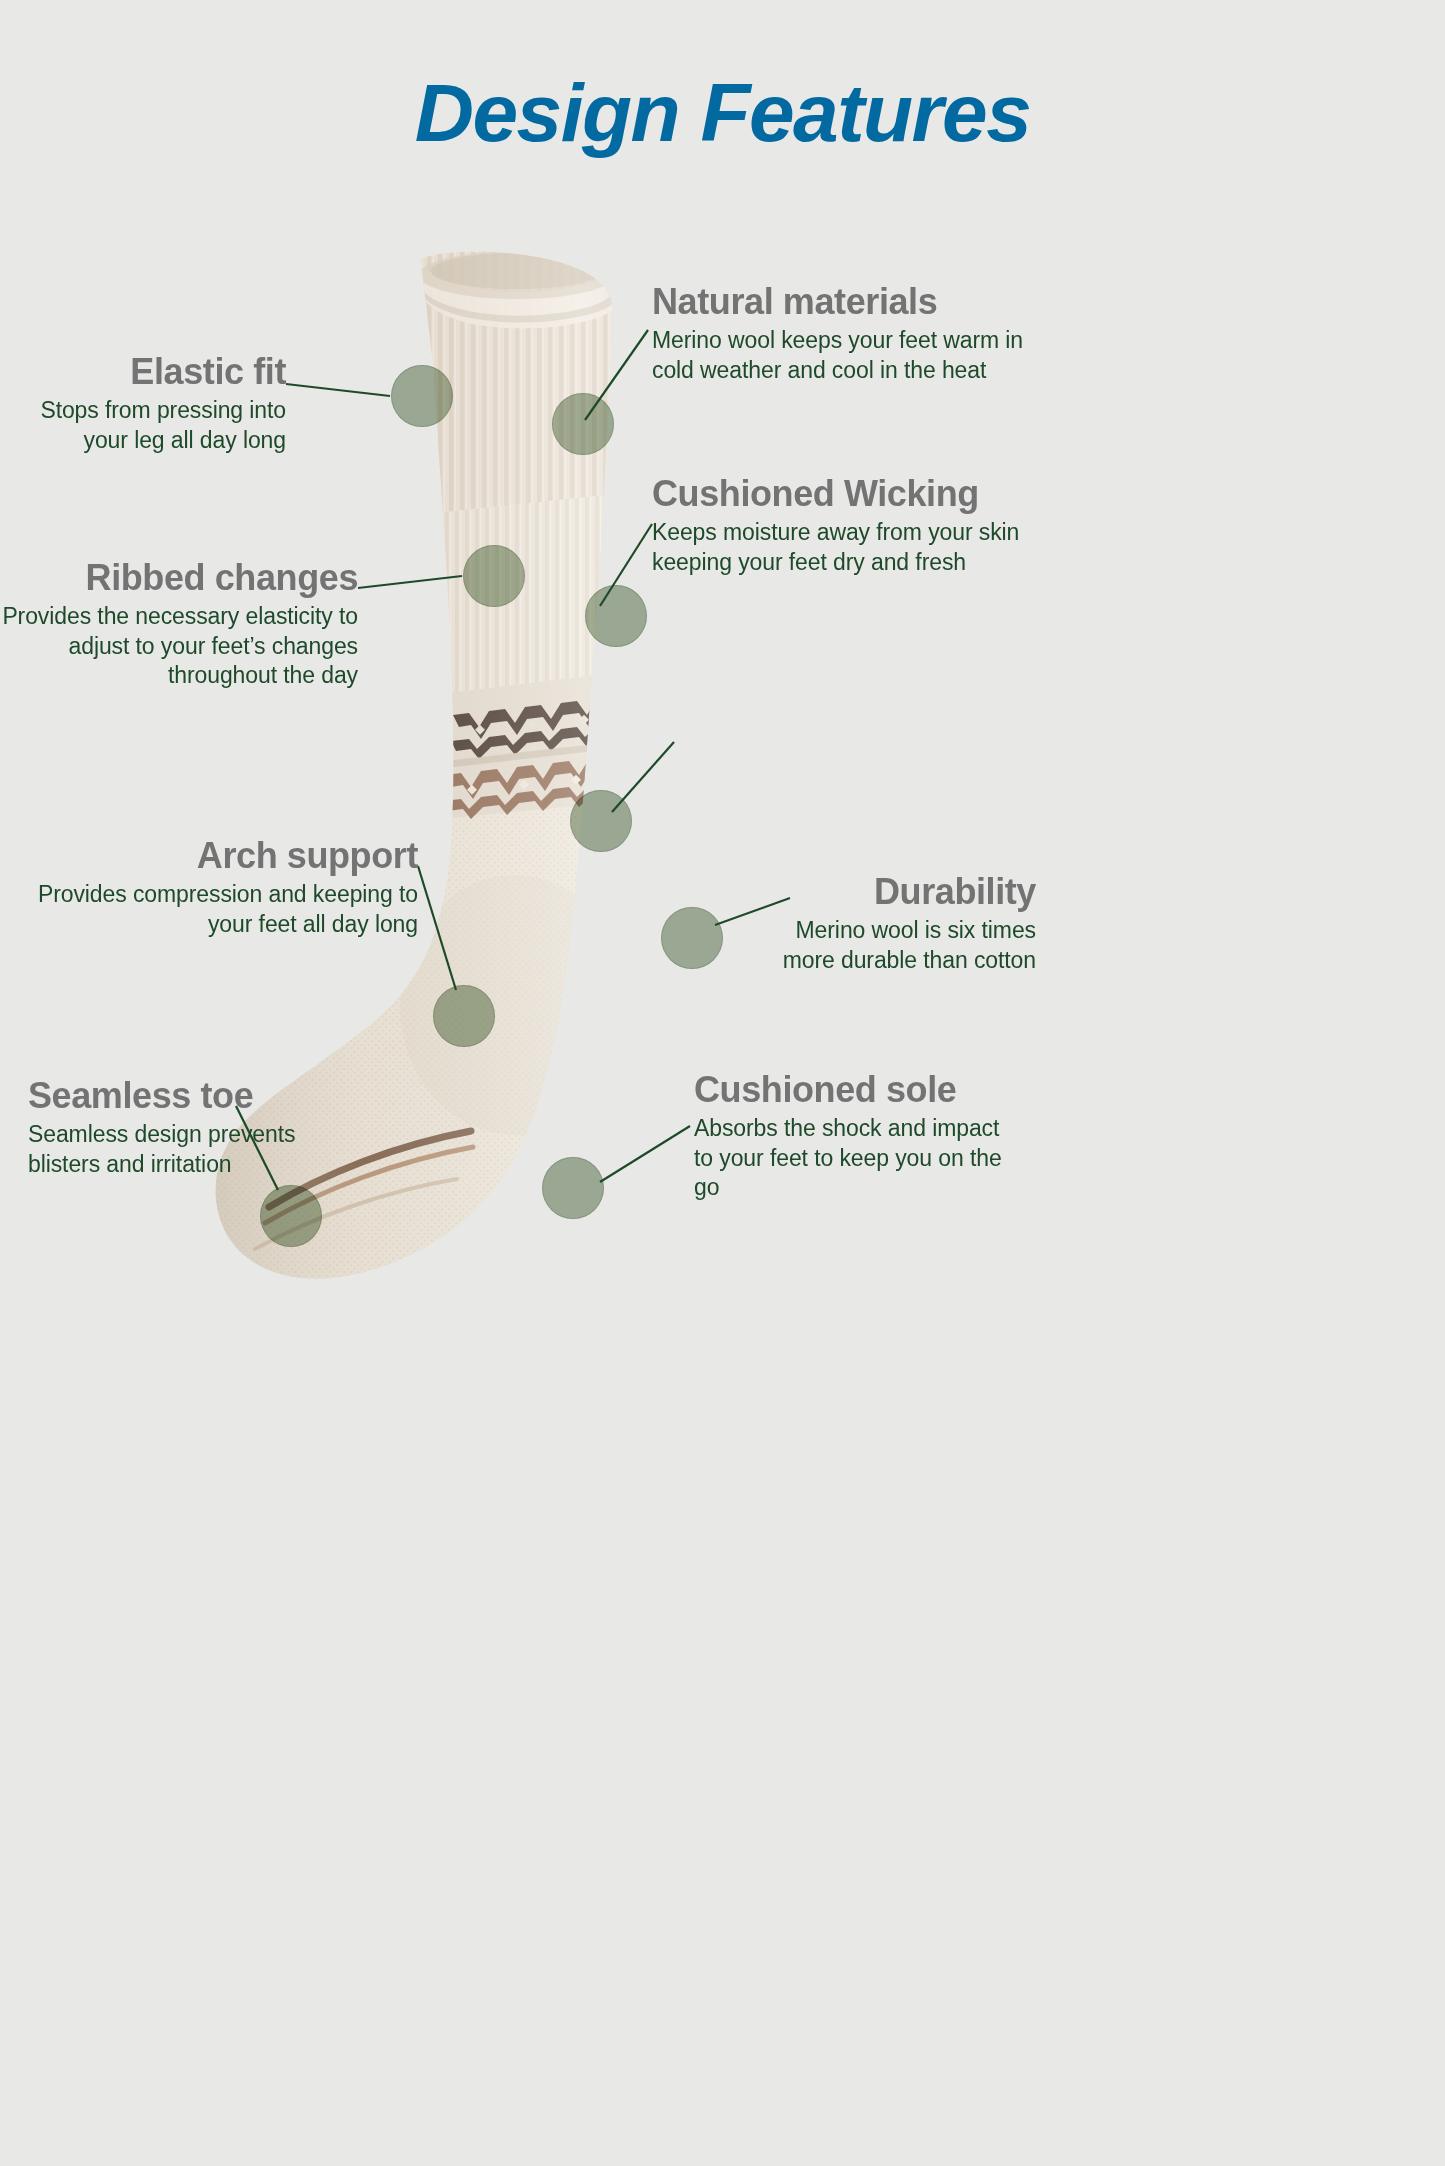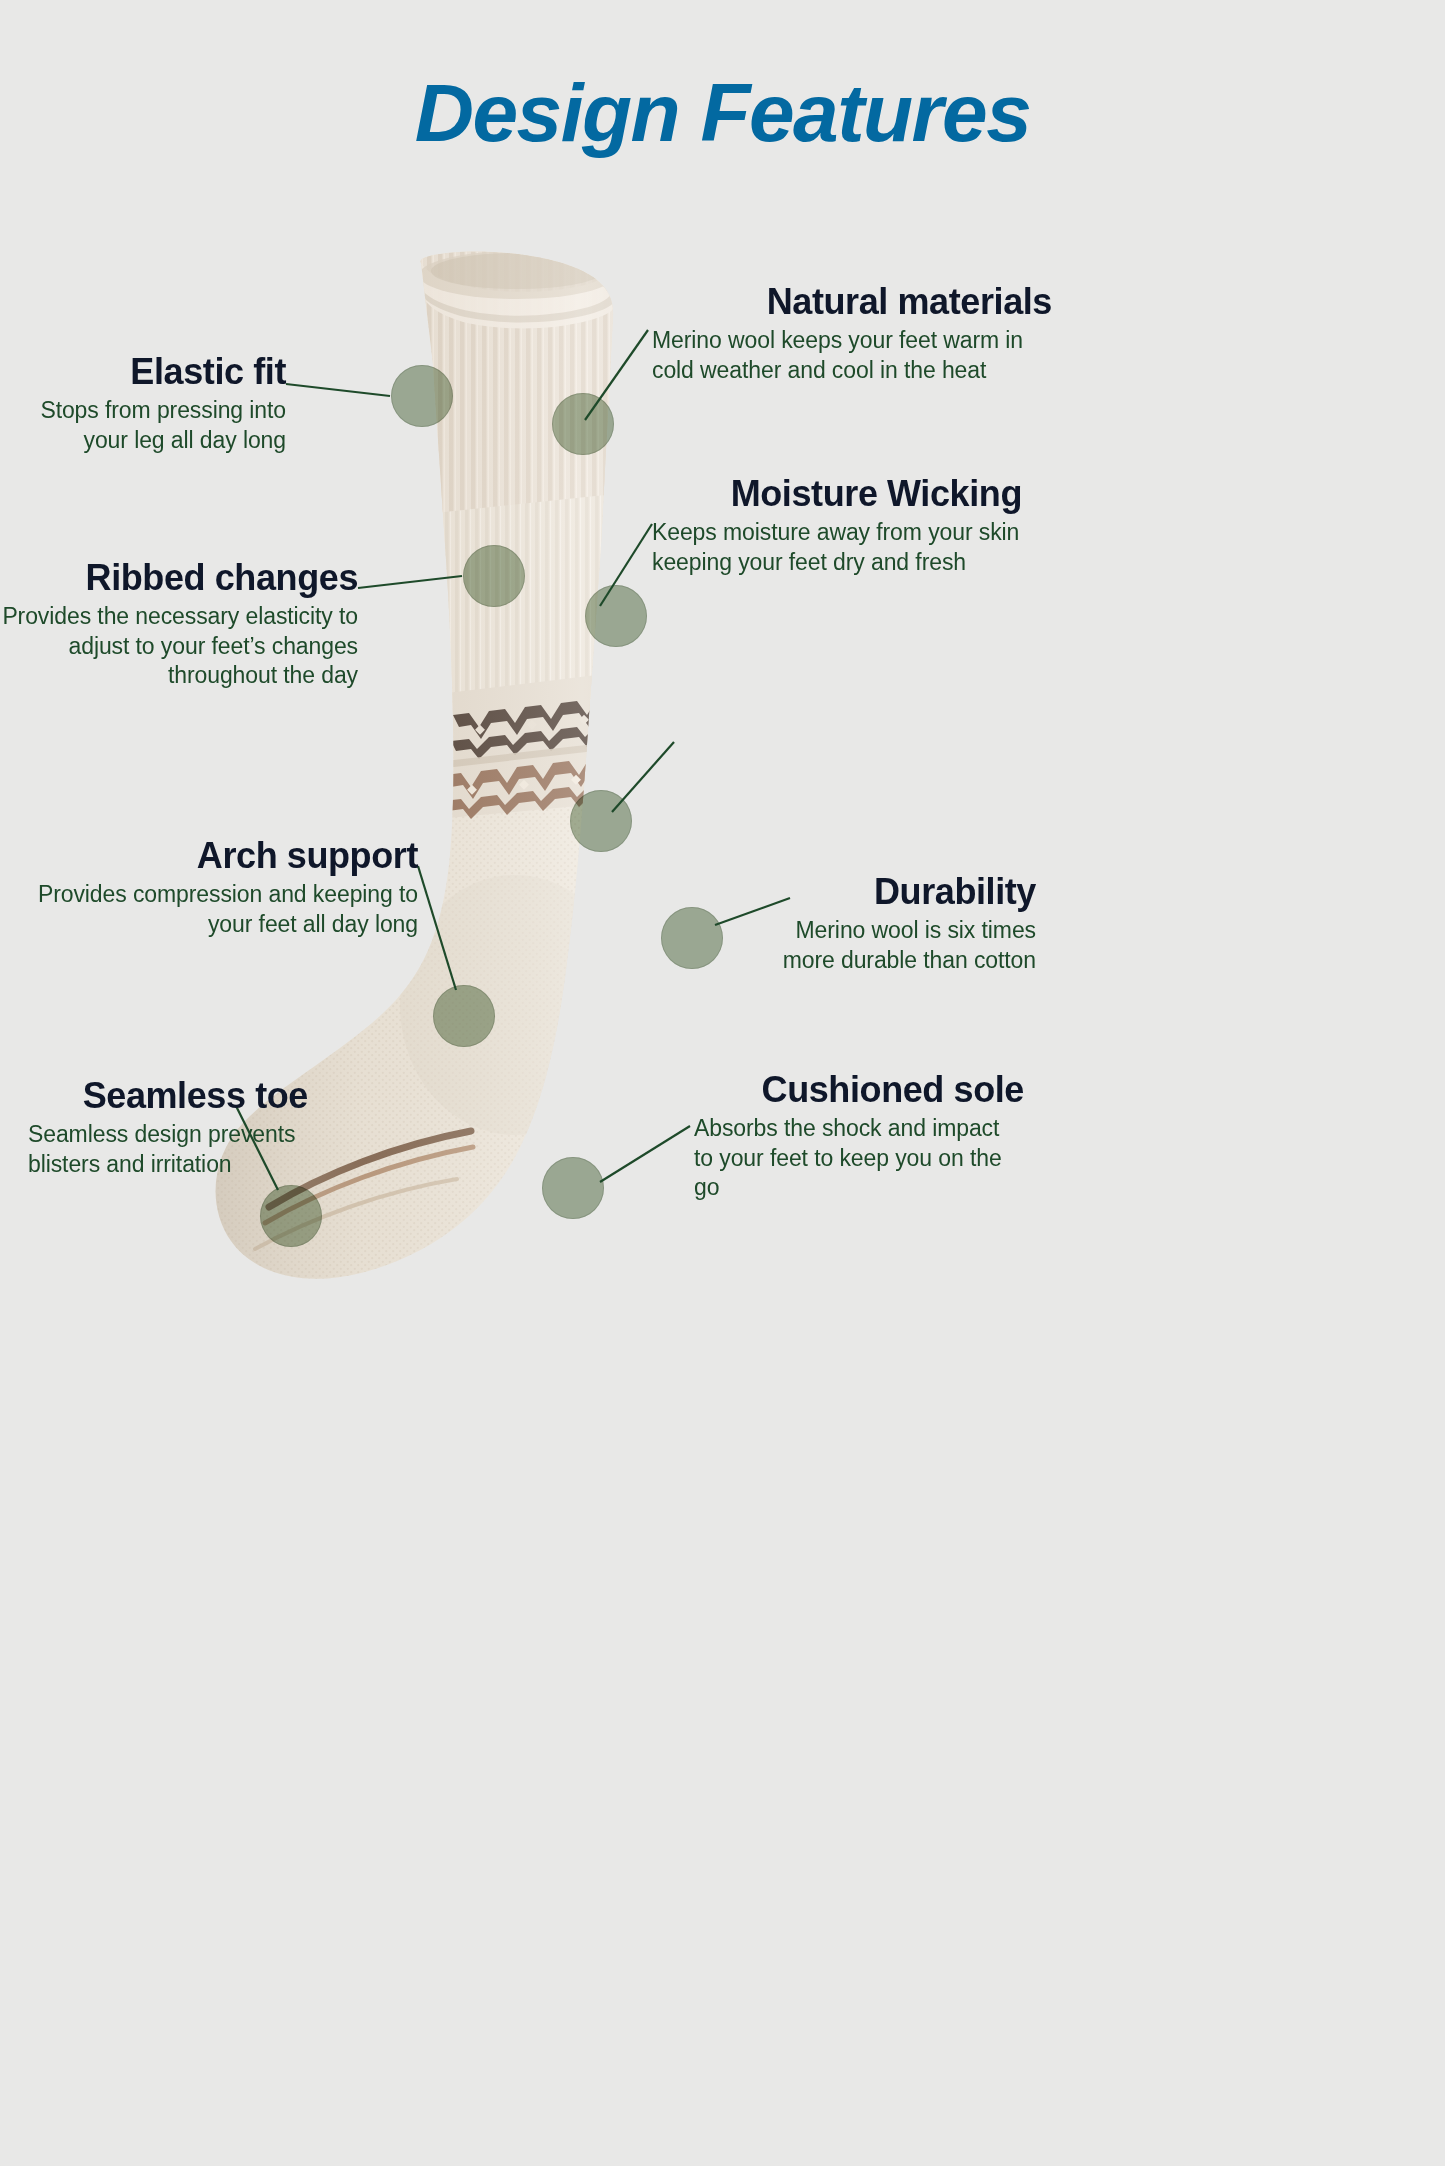--- a/index.html
+++ b/index.html
@@ -21,22 +21,22 @@
     font-weight:bold;font-style:italic;
     letter-spacing:-1.5px;
     color:#0369a1;
     white-space:nowrap;
   }
 
   
   .callout{position:absolute;}
   .callout .c-head{
     font-size:36px;line-height:1.12;font-weight:bold;
-    color:#0f172a;letter-spacing:-0.4px;
-    margin:0 0 4px 0;white-space:nowrap;text-align:right;
+    color:#737373;letter-spacing:-0.4px;
+    margin:0 0 4px 0;white-space:nowrap;
   }
   .callout .c-body{
     font-size:23px;line-height:1.28;font-weight:400;
     color:#1e4a2a;margin:0;letter-spacing:-0.1px;
   }
   .align-right{text-align:right;}
   .align-left{text-align:left;}
 
   
   #lines{position:absolute;left:0;top:0;width:1445px;height:2166px;pointer-events:none;}
@@ -228,21 +228,21 @@
     <p class="c-head">Seamless toe</p>
     <p class="c-body">Seamless design prevents blisters and irritation</p>
   </div>
 
   <div class="callout align-left" style="left:652px;top:282px;width:400px;">
     <p class="c-head">Natural materials</p>
     <p class="c-body">Merino wool keeps your feet warm in cold weather and cool in the heat</p>
   </div>
 
   <div class="callout align-left" style="left:652px;top:474px;width:370px;">
-    <p class="c-head">Moisture Wicking</p>
+    <p class="c-head">Cushioned Wicking</p>
     <p class="c-body">Keeps moisture away from your skin keeping your feet dry and fresh</p>
   </div>
 
 
   <div class="callout align-right" style="left:754px;top:872px;width:282px;">
     <p class="c-head">Durability</p>
     <p class="c-body">Merino wool is six times more durable than cotton</p>
   </div>
 
   <div class="callout align-left" style="left:694px;top:1070px;width:330px;">

